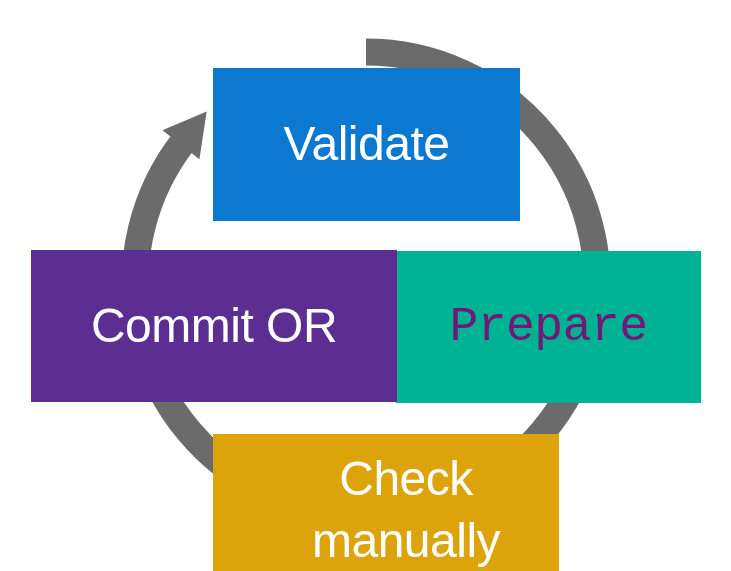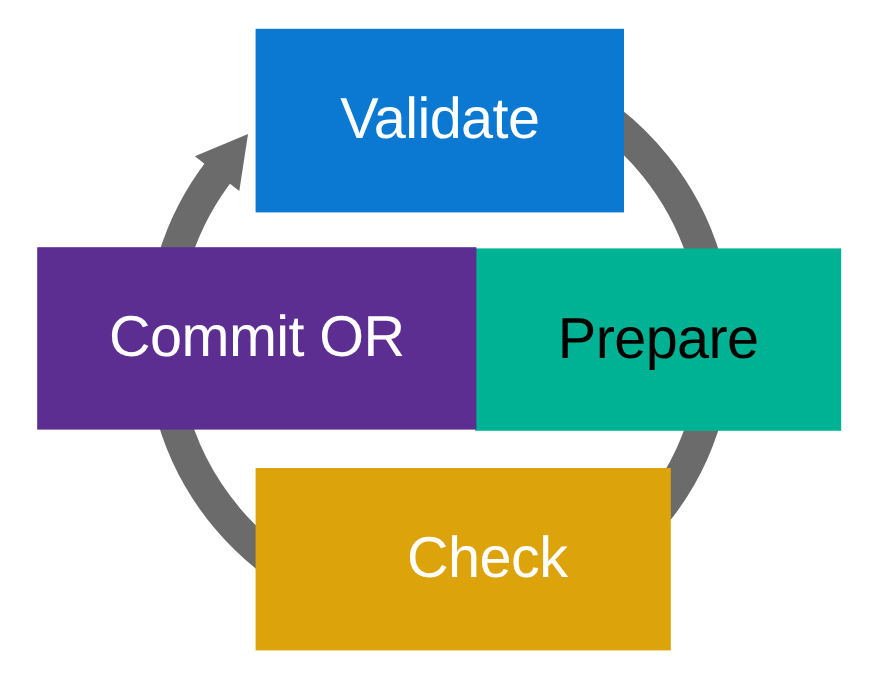--- a/index.html
+++ b/index.html
@@ -15,20 +15,21 @@
     position: absolute;
     display: flex;
     flex-direction: column;
     align-items: center;
     justify-content: center;
     text-align: left;
     font-size: 48px;
     line-height: 1.30;
     letter-spacing: -0.5px;
     font-weight: 400;
+    margin-top: 44px;
   }
   .node span { display: block; white-space: nowrap; }
   .node-validate { left: 213px; top: 24px;  width: 307px; height: 153px; }
   .node-prepare  { left: 396px; top: 207px; width: 305px; height: 152px; }
   .node-check    { left: 213px; top: 390px; width: 306px; height: 152px; padding-left: 40px; }
   .node-commit   { left: 31px;  top: 206px; width: 366px; height: 152px; }
 </style>
 </head>
 <body>
 
@@ -36,25 +37,26 @@
 
   <svg width="731" height="571" viewBox="0 0 731 571">
     <path d="M 366 52 A 231 231 0 1 1 184 140.8" fill="none" stroke-width="27" stroke-linecap="butt" stroke="#6b6b6b"></path>
     <polygon points="206.7,111.6 199.4,159.2 162.4,130.2" fill="#6b6b6b"></polygon>
   </svg>
 
   <div class="node node-validate" style="background-color: rgb(11, 121, 210); color: rgb(255, 255, 255);">
     <span>Validate</span>
   </div>
 
-  <div class="node node-prepare" style="background-color: rgb(0, 178, 148); color: #000000;">
+  <div class="node node-prepare" style="background-color: rgb(0, 178, 148); color: #701a75; font-family: Liberation Mono, monospace;">
     <span>Prepare</span>
   </div>
 
   <div class="node node-check" style="background-color: rgb(221, 163, 11); color: rgb(255, 255, 255);">
     <span>Check</span>
+    <span>manually</span>
   </div>
 
   <div class="node node-commit" style="background-color: rgb(92, 46, 145); color: rgb(255, 255, 255);">
     <span>Commit OR</span>
   </div>
 
 </div>
 
 </body></html>

